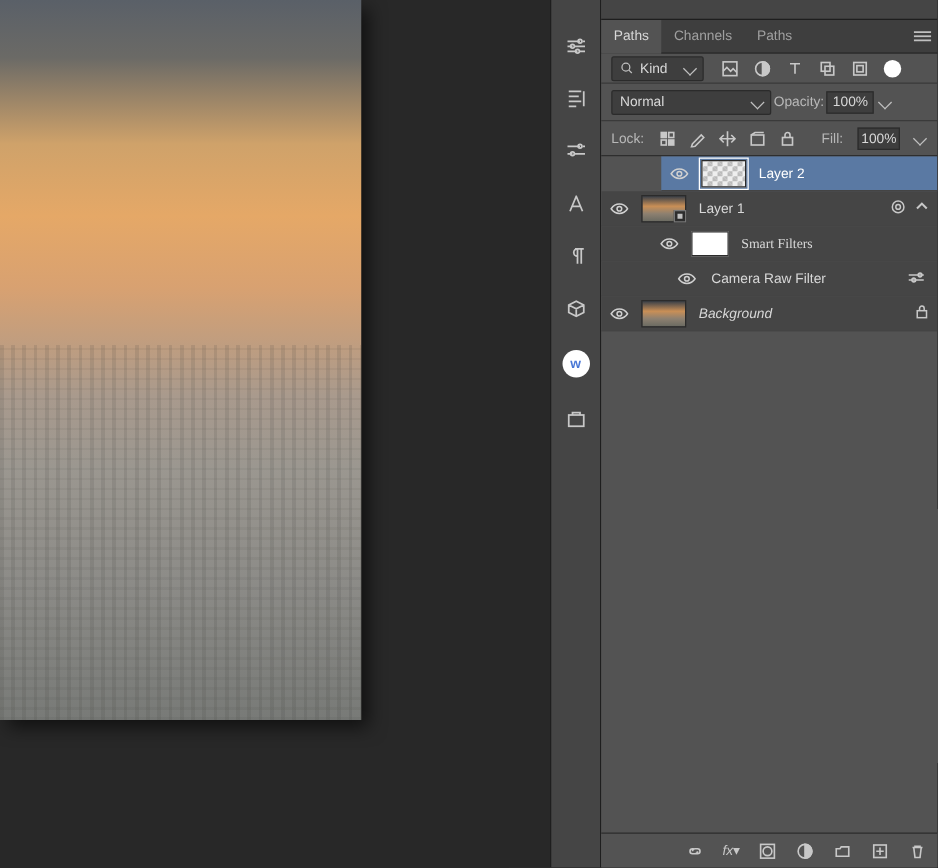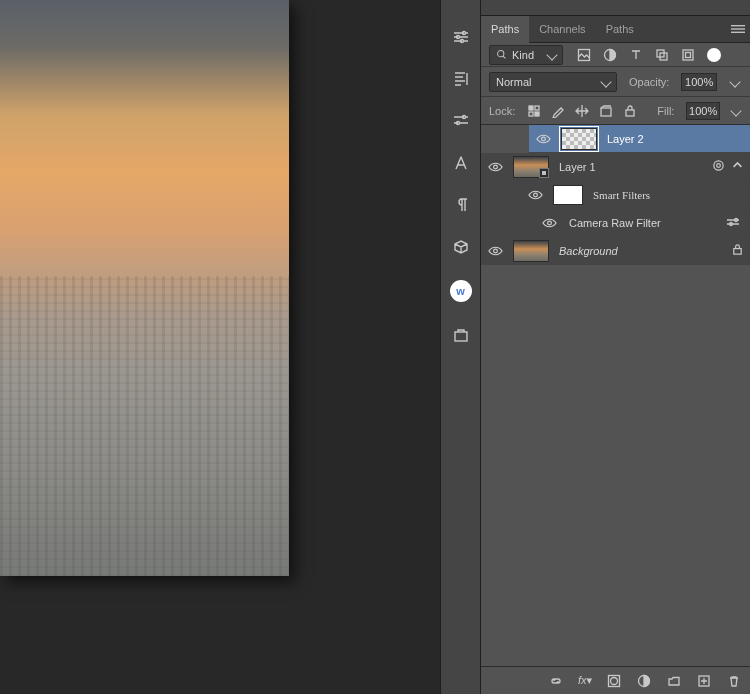--- a/index.html
+++ b/index.html
@@ -74,21 +74,21 @@
   .kind-select{
     display:flex;align-items:center;gap:5px;background:#3e3e3e;border:1px solid #2b2b2b;border-radius:2px;
     height:20px;padding:0 6px;min-width:74px;cursor:pointer;
   }
   .kind-select .chev{margin-left:auto;}
   .filter-icons{display:flex;gap:12px;align-items:center;}
   .filter-icons span{width:14px;height:14px;display:flex;align-items:center;justify-content:center;cursor:pointer;}
   .filter-icons svg{width:14px;height:14px;stroke:#c8c8c8;stroke-width:1.3;fill:none;}
   .dot-red{width:8px;height:8px;border-radius:50%;background:#fff;}
   
-  .blend-row{display:flex;align-items:center;height:30px;padding:0 8px;gap:12px;border-bottom:1px solid #3a3a3a;}
+  .blend-row{display:flex;align-items:center;height:30px;padding:0 8px;gap:2px;border-bottom:1px solid #3a3a3a;}
   .blend-select{
     flex:0 0 128px;height:20px;background:#3e3e3e;border:1px solid #2b2b2b;border-radius:2px;
     display:flex;align-items:center;padding:0 6px;cursor:pointer;
   }
   .blend-select .chev{margin-left:auto;}
   .lbl{color:var(--text-dim);}
   .val-box{
     width:38px;height:18px;background:#3e3e3e;border:1px solid #2b2b2b;text-align:center;
     line-height:17px;cursor:text;
   }

